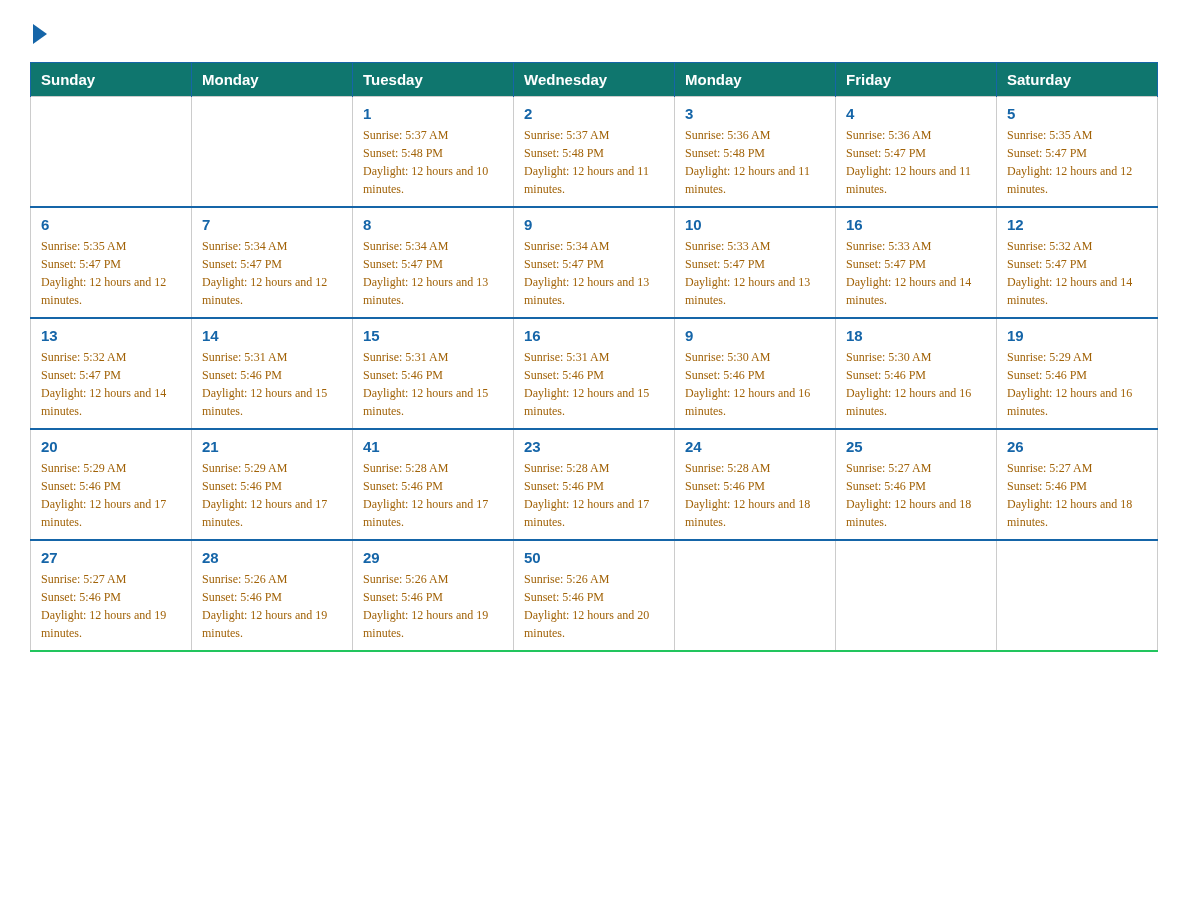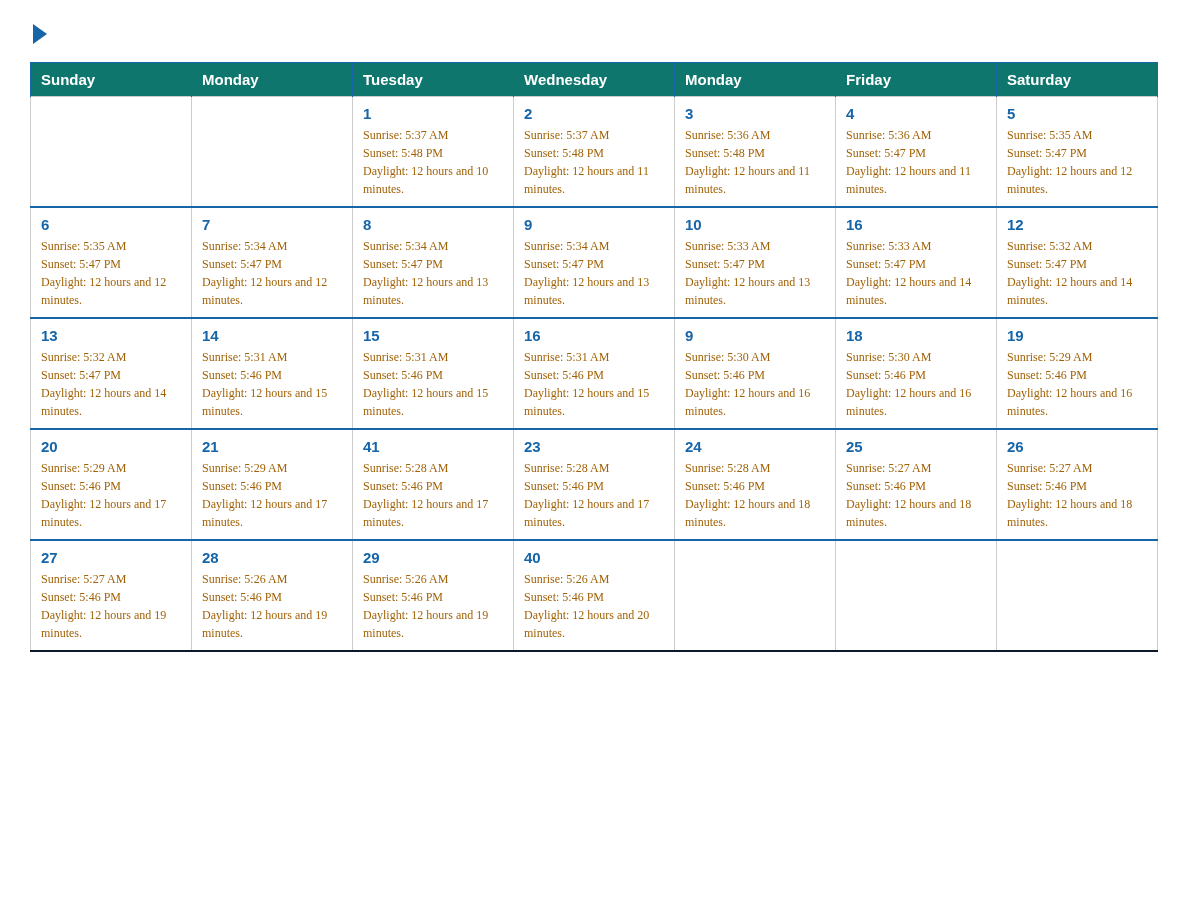--- a/index.html
+++ b/index.html
@@ -98,21 +98,21 @@
       font-family: Liberation Serif, serif;
     }
     .empty-cell {
       background: #fff;
     }
     
     .calendar tr td {
       border-bottom: 2px solid #1565a8;
     }
     .calendar tr:last-child td {
-      border-bottom: 2px solid #0f172a;
+      border-bottom: 2px solid #22c55e;
     }
     .calendar thead tr th {
       border-bottom: none;
     }
   </style>
 </head>
 <body>
 
 <div class="header">
   <div class="logo">
@@ -262,21 +262,21 @@
         </td>
         <td>
           <span class="day-number">28</span>
           <div class="day-info">Sunrise: 5:26 AM<br>Sunset: 5:46 PM<br>Daylight: 12 hours and 19 minutes.</div>
         </td>
         <td>
           <span class="day-number">29</span>
           <div class="day-info">Sunrise: 5:26 AM<br>Sunset: 5:46 PM<br>Daylight: 12 hours and 19 minutes.</div>
         </td>
         <td>
-          <span class="day-number">40</span>
+          <span class="day-number">50</span>
           <div class="day-info">Sunrise: 5:26 AM<br>Sunset: 5:46 PM<br>Daylight: 12 hours and 20 minutes.</div>
         </td>
         <td class="empty-cell"></td>
         <td class="empty-cell"></td>
         <td class="empty-cell"></td>
       </tr>
     </tbody>
 </table>
 
 </body></html>

